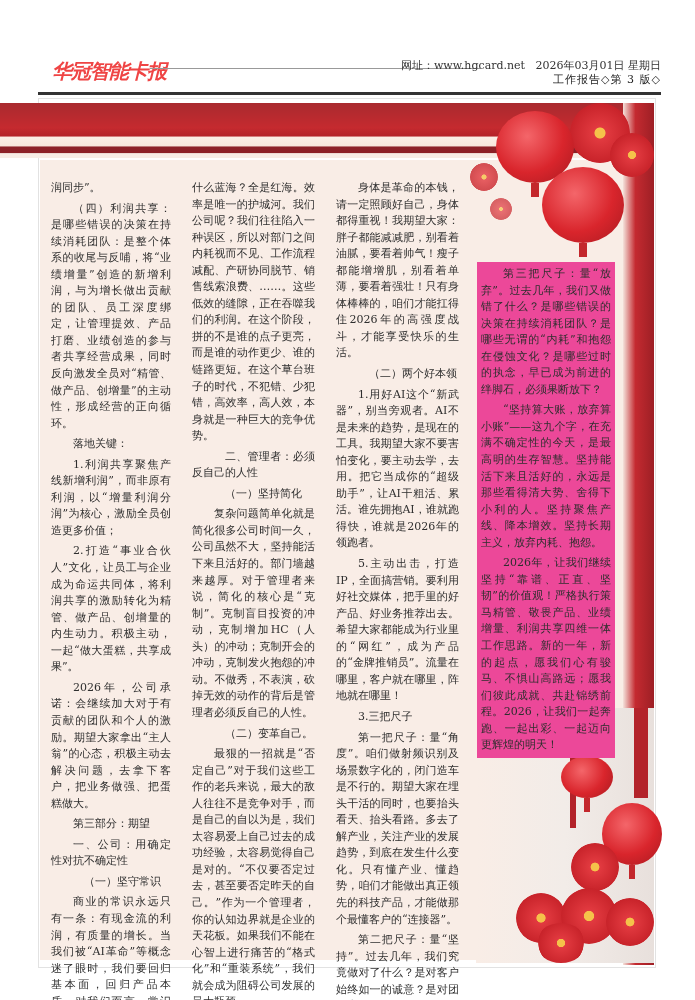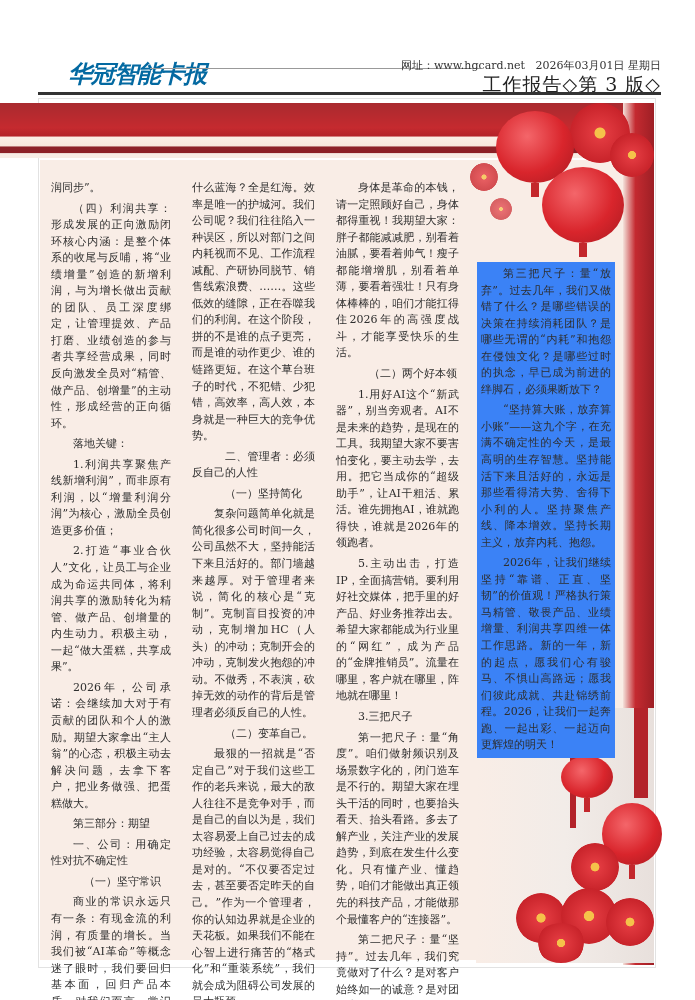--- a/index.html
+++ b/index.html
@@ -1,35 +1,35 @@
 <!DOCTYPE html>
 <html><head>
 <meta charset="utf-8">
 <style>
   html,body{margin:0;padding:0;}
   body{width:695px;height:1000px;background:#ffffff;position:relative;overflow:hidden;font-family:"DejaVu Serif","Liberation Serif",serif;color:#2a2a2a;}
   .masthead{position:absolute;left:38px;top:52px;width:623px;height:42px;}
-  .logo{position:absolute;left:14px;top:6px;font-size:24px;font-weight:bold;font-style:italic;color:#0369a1;letter-spacing:-1px;margin-left:16px;}
+  .logo{position:absolute;left:14px;top:6px;font-size:20px;font-weight:bold;font-style:italic;color:#ef4444;letter-spacing:-1px;}
   .logo-rule{position:absolute;left:112px;top:16px;width:330px;height:1px;background:#999;}
   .meta{position:absolute;right:0;top:6px;font-size:11px;color:#333;white-space:nowrap;}
-  .section{position:absolute;right:0;top:20px;font-size:19px;color:#222;letter-spacing:1px;white-space:nowrap;}
+  .section{position:absolute;right:0;top:20px;font-size:11px;color:#222;letter-spacing:1px;white-space:nowrap;}
   .thick-rule{position:absolute;left:38px;top:92px;width:623px;height:3px;background:#333;}
   .frame{position:absolute;left:38px;top:98px;width:616px;height:868px;border:1px solid #e2e2e2;background:#fff;}
   .banner{position:absolute;left:0;top:103px;width:654px;height:55px;background:linear-gradient(180deg,#a92a2f 0%,#c52a2f 45%,#b42229 60%,#fbeee6 62%,#f7e6dc 78%,#8c2027 80%,#8c2027 90%,#f7ece5 92%);}
   .deco-top{position:absolute;left:470px;top:103px;width:184px;height:150px;}
   .deco-right{position:absolute;left:623px;top:103px;width:31px;height:862px;background:linear-gradient(90deg,#f4e2db,#c42a30 40%,#9d1f25);}
   .page{position:absolute;left:40px;top:160px;width:583px;height:800px;background:#f9ede6;}
   .col{position:absolute;font-size:11px;line-height:16.55px;text-align:justify;color:#2e2e2e;}
   .col p{margin:4px;}
   .ind{text-indent:2em;}
   .ind3{text-indent:3em;}
   .c1{left:47px;top:176px;width:128px;}
   .c2{left:188px;top:176px;width:131px;}
   .c3{left:332px;top:176px;width:131px;}
-  .c4{left:477px;top:262px;width:138px;background:#3b82f6;}
+  .c4{left:477px;top:262px;width:138px;background:#ec4899;}
   .lantern{position:absolute;border-radius:50%;background:radial-gradient(circle at 40% 35%,#f4666a,#d9252c 55%,#a81a20);}
   .lantern:after{content:"";position:absolute;left:45%;width:10%;top:100%;height:14px;background:#c3272c;}
   .flower{position:absolute;border-radius:50%;background:radial-gradient(circle,#f5c24a 0 12%,#e23a40 14%,#c8232a 70%,transparent 72%);}
   .deco-bottom{position:absolute;left:476px;top:708px;width:178px;height:255px;background:linear-gradient(90deg,#f9ede6,#f2ece8 50%,#e8e0dc);}
   .pole{position:absolute;background:#b3232a;}
 </style>
 </head>
 <body>
 
 <div class="masthead">
@@ -63,21 +63,21 @@
   <div class="lantern" style="left:126px;top:95px;width:60px;height:62px;"></div>
   <div class="flower" style="left:95px;top:135px;width:48px;height:48px;"></div>
   <div class="flower" style="left:40px;top:185px;width:50px;height:50px;"></div>
   <div class="flower" style="left:85px;top:180px;width:56px;height:56px;"></div>
   <div class="flower" style="left:130px;top:190px;width:48px;height:48px;"></div>
   <div class="flower" style="left:60px;top:215px;width:50px;height:40px;"></div>
 </div>
 
 <div class="col c1">
   <p>润同步”。</p>
-  <p class="ind">（四）利润共享：形成发展的正向激励闭环核心内涵：是整个体系的收尾与反哺，将“业绩增量”创造的新增利润，与为增长做出贡献的团队、员工深度绑定，让管理提效、产品打磨、业绩创造的参与者共享经营成果，同时反向激发全员对“精管、做产品、创增量”的主动性，形成经营的正向循环。</p>
+  <p class="ind">（四）利润共享：是哪些错误的决策在持续消耗团队：是整个体系的收尾与反哺，将“业绩增量”创造的新增利润，与为增长做出贡献的团队、员工深度绑定，让管理提效、产品打磨、业绩创造的参与者共享经营成果，同时反向激发全员对“精管、做产品、创增量”的主动性，形成经营的正向循环。</p>
   <p class="ind">落地关键：</p>
   <p class="ind">1.利润共享聚焦产线新增利润”，而非原有利润，以“增量利润分润”为核心，激励全员创造更多价值；</p>
   <p class="ind">2.打造“事业合伙人”文化，让员工与企业成为命运共同体，将利润共享的激励转化为精管、做产品、创增量的内生动力。积极主动，一起“做大蛋糕，共享成果”。</p>
   <p class="ind">2026年，公司承诺：会继续加大对于有贡献的团队和个人的激励。期望大家拿出“主人翁”的心态，积极主动去解决问题，去拿下客户，把业务做强、把蛋糕做大。</p>
   <p class="ind">第三部分：期望</p>
   <p class="ind">一、公司：用确定性对抗不确定性</p>
   <p class="ind3">（一）坚守常识</p>
   <p class="ind">商业的常识永远只有一条：有现金流的利润，有质量的增长。当我们被“AI革命”等概念迷了眼时，我们要回归基本面，回归产品本质。对我们而言，常识就是：产品能不能解决客户的痛点？客户愿不愿意复购？人效比（ARR/FTE）是否健康？脱离常识的创新，都是伪创新。</p>
 
 </div>

